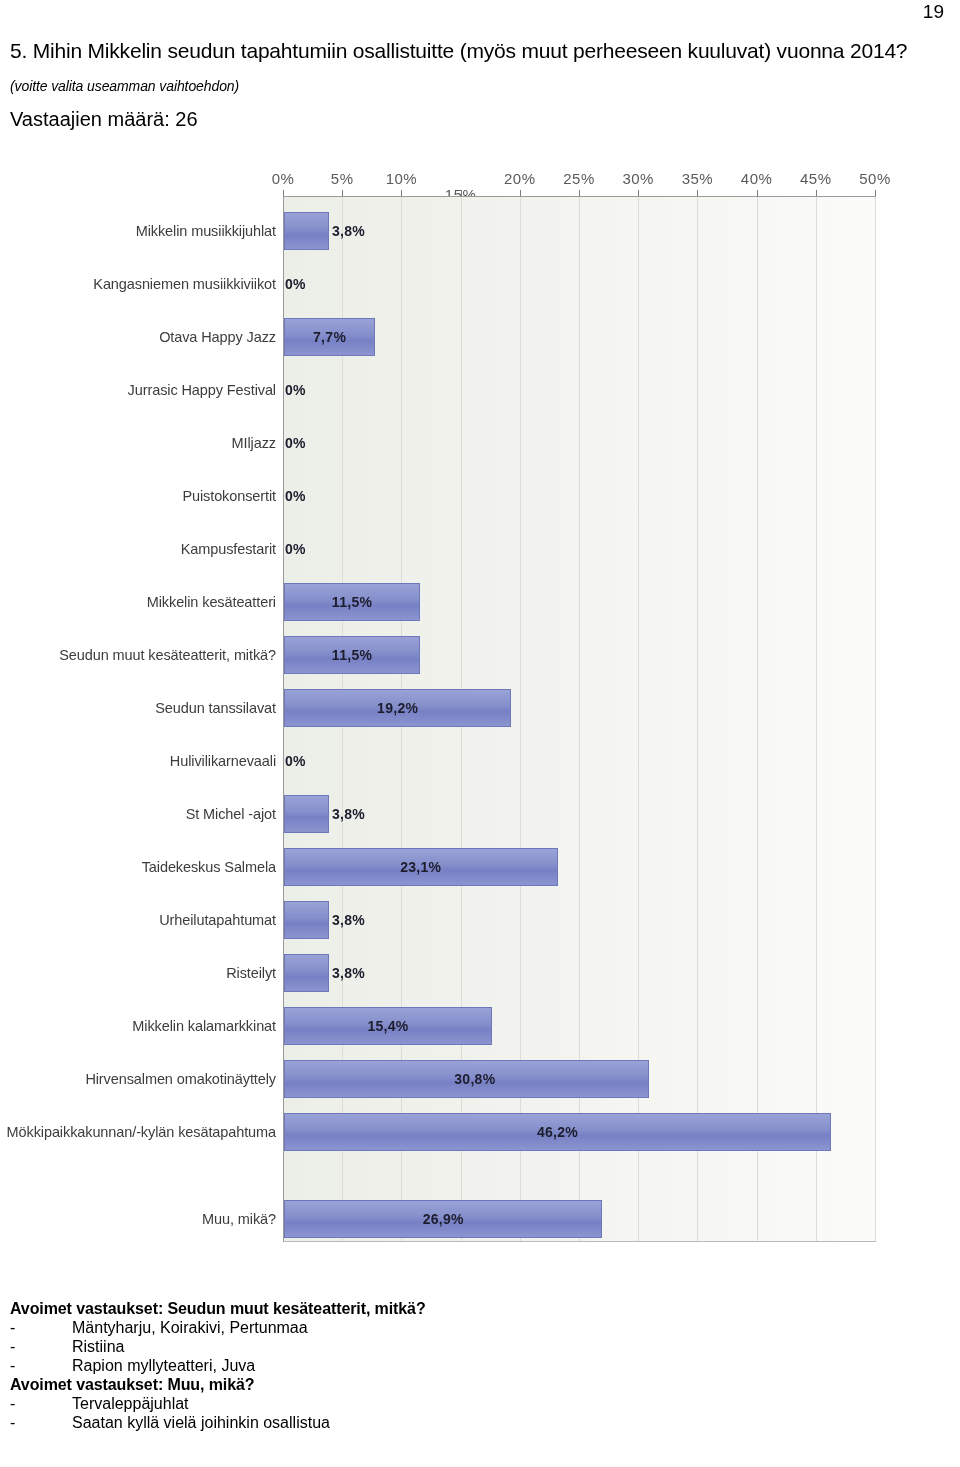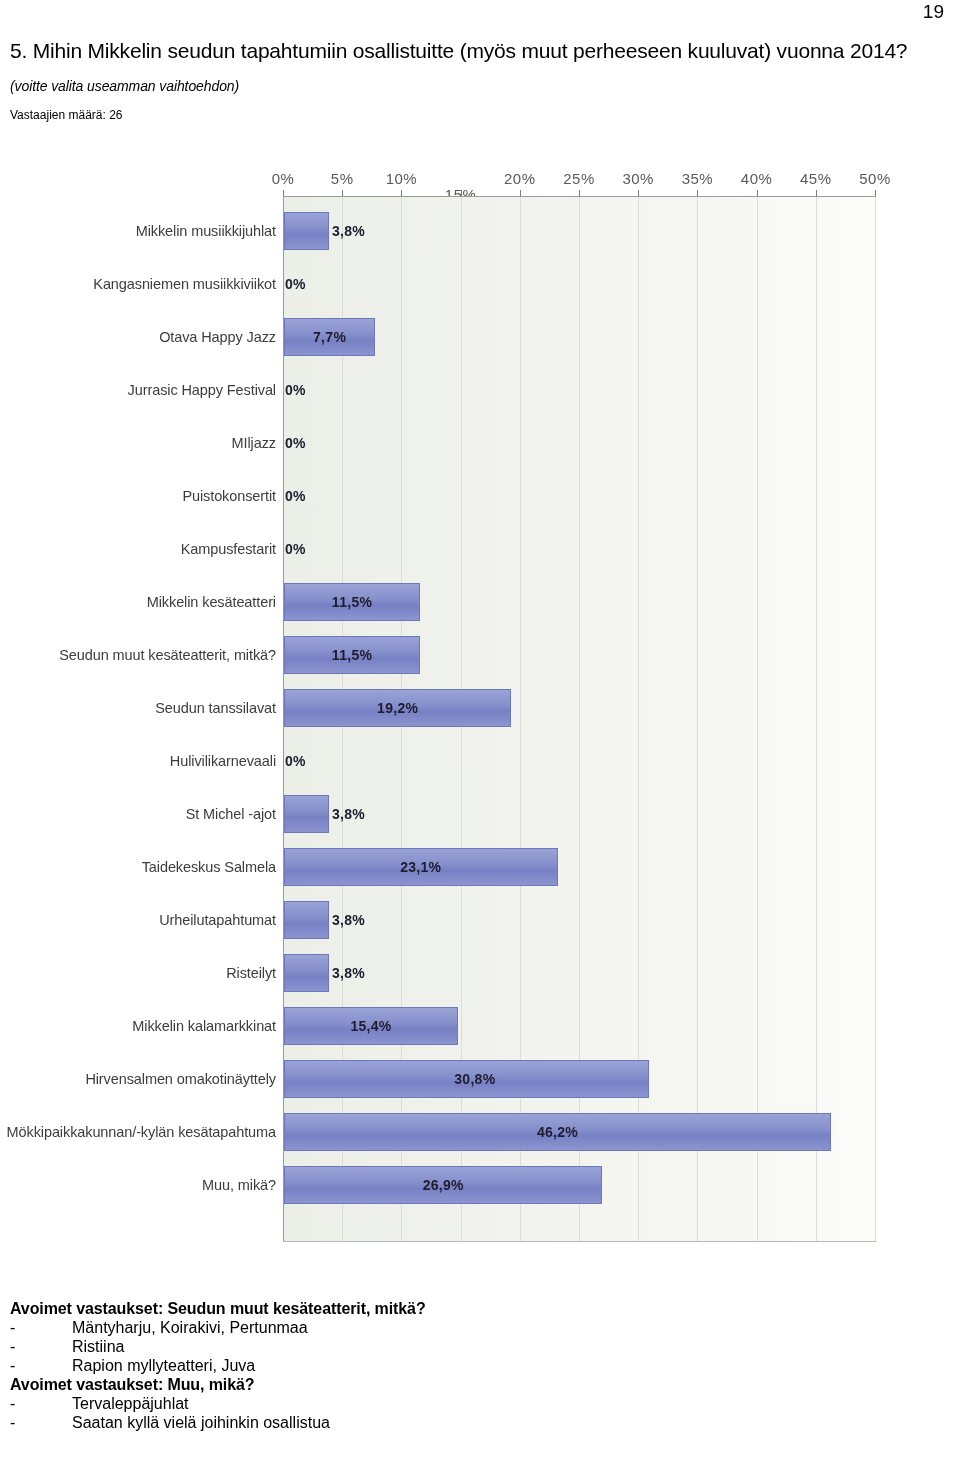--- a/index.html
+++ b/index.html
@@ -41,21 +41,21 @@
     margin: 0;
     letter-spacing: -0.2px;
   }
   .question-subnote {
     font-size: 14px;
     font-style: italic;
     margin: 12px 0 0 0;
     letter-spacing: -0.1px;
   }
   .respondent-count {
-    font-size: 12px;
+    font-size: 20px;
     margin: 14px 0 0 0;
   }
 
   
   .chart-wrap {
     position: absolute;
     left: 0px;
     top: 170px;
     width: 900px;
     height: 1095px;
@@ -337,42 +337,42 @@
       <div class="bar-row" style="top: 750px;">
         <div class="cat-label">Risteilyt</div>
         <div class="bar-track">
           <div class="bar" style="width: 44.992px;"></div>
           <span class="bar-value-outside">3,8%</span>
         </div>
       </div>
       <div class="bar-row" style="top: 803px;">
         <div class="cat-label">Mikkelin kalamarkkinat</div>
         <div class="bar-track">
-          <div class="bar" style="width: 174px;">
+          <div class="bar" style="width: 208px;">
             <span class="bar-value">15,4%</span>
           </div>
         </div>
       </div>
       <div class="bar-row" style="top: 856px;">
         <div class="cat-label">Hirvensalmen omakotinäyttely</div>
         <div class="bar-track">
           <div class="bar" style="width: 364.672px; padding-left: 17px;">
             <span class="bar-value">30,8%</span>
           </div>
         </div>
       </div>
       <div class="bar-row" style="top: 909px;">
         <div class="cat-label">Mökkipaikkakunnan/-kylän kesätapahtuma</div>
         <div class="bar-track">
           <div class="bar" style="width: 547.008px;">
             <span class="bar-value">46,2%</span>
           </div>
         </div>
       </div>
-      <div class="bar-row" style="top: 962px;">
+      <div class="bar-row" style="top: 996px;">
         <div class="cat-label">Muu, mikä?</div>
         <div class="bar-track">
           <div class="bar" style="width: 318.496px;">
             <span class="bar-value">26,9%</span>
           </div>
         </div>
       </div>
     </div>
 </div>
 

